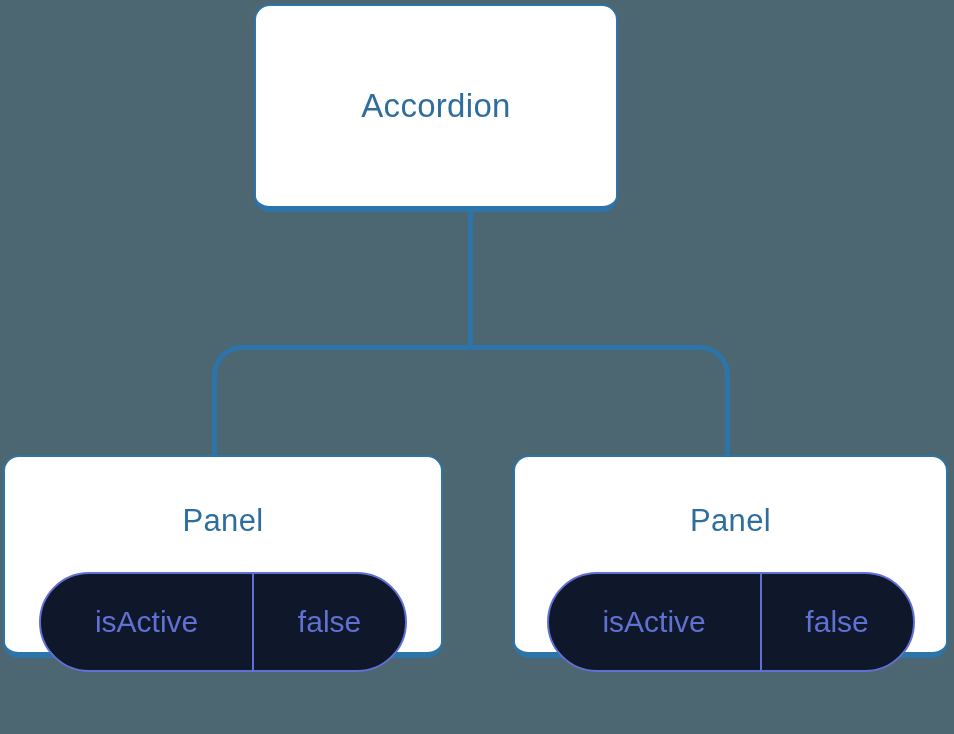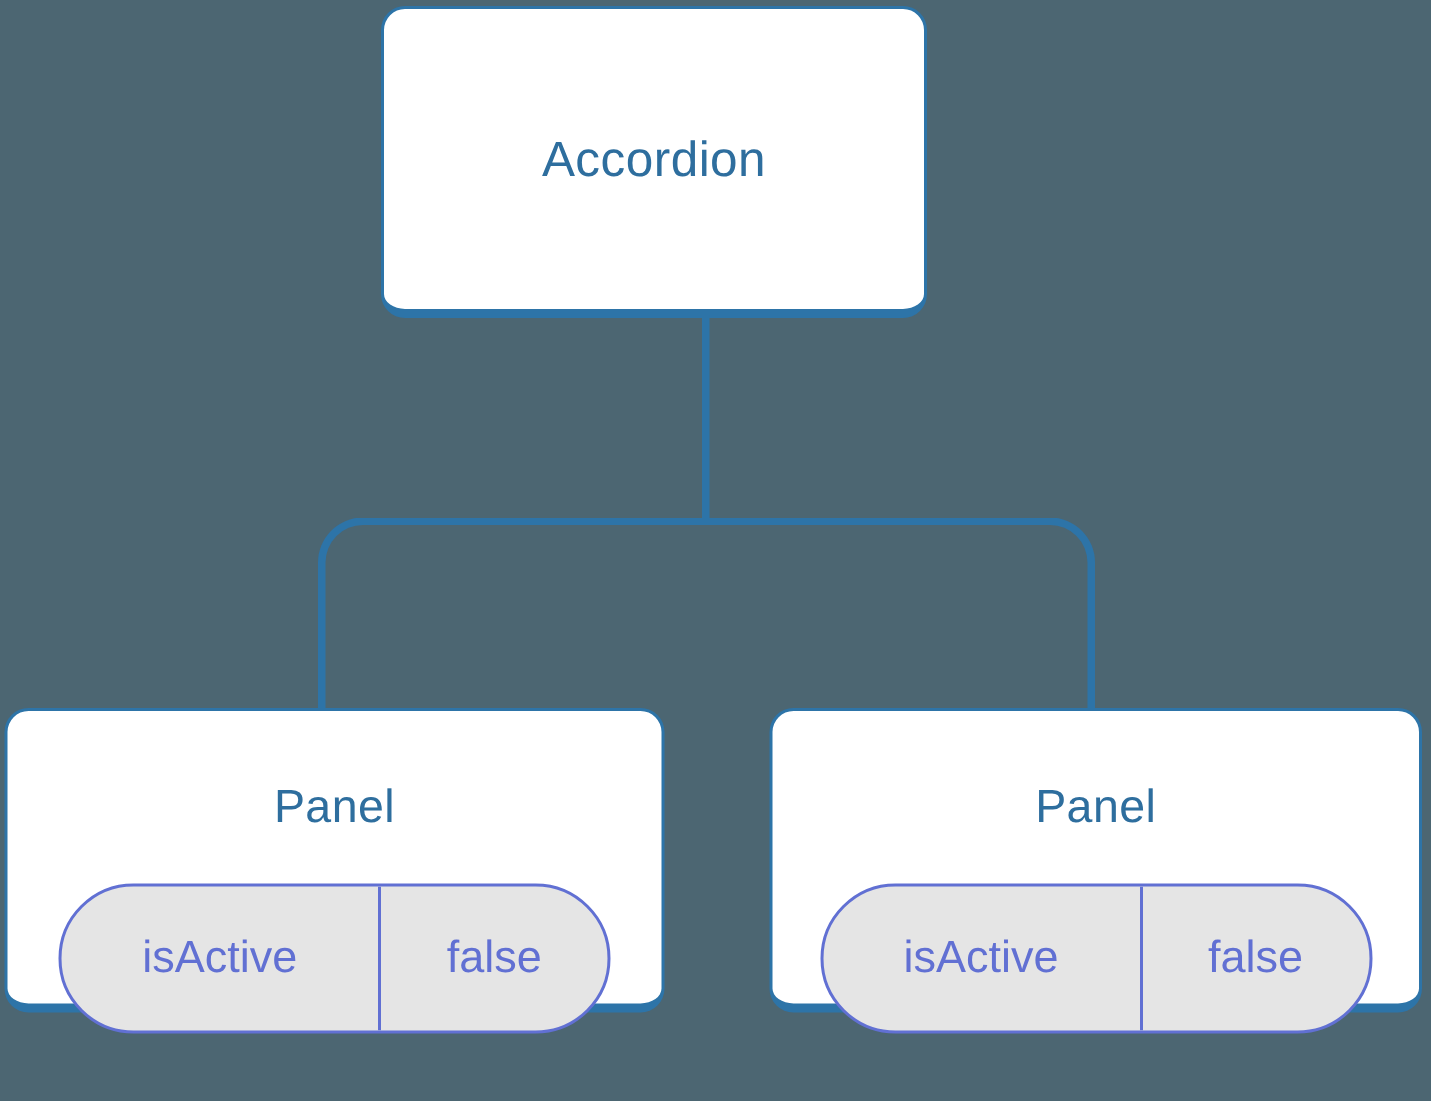--- a/index.html
+++ b/index.html
@@ -29,42 +29,42 @@
   .node-root{
     left:254px;top:4px;width:364px;height:208px;
     display:flex;align-items:center;justify-content:center;
   }
   .node-label{
     color:var(--node-text);
     font-size:33px;
     font-weight:500;
     letter-spacing:.3px;
   }
-  .node-panel{left:3px;top:472px;width:440px;height:203px;text-decoration:underline;}
+  .node-panel{left:3px;top:455px;width:440px;height:203px;text-decoration:underline;}
   .node-panel.right{left:513px;width:435px;}
   .panel-label{
     position:absolute;
     left:0;right:0;top:46px;
     text-align:center;
     color:var(--node-text);
     font-size:31px;
     font-weight:500;
     letter-spacing:.3px;
   }
   
   .pill{
     position:absolute;
     left:50%;top:115px;
     transform:translateX(-50%);
     width:368px;height:100px;
     border:2px solid var(--state);
     border-radius:50px;
     display:flex;
     overflow:hidden;
-    background:#e5e5e5;
+    background:#0f172a;
   }
   .pill-cell{
     display:flex;align-items:center;justify-content:center;
     color:var(--state);
     font-size:30px;
     font-weight:400;
   }
   .pill-key{flex:0 0 58%;}
   .pill-value{flex:1 1 auto;border-left:2px solid var(--state);}
   

